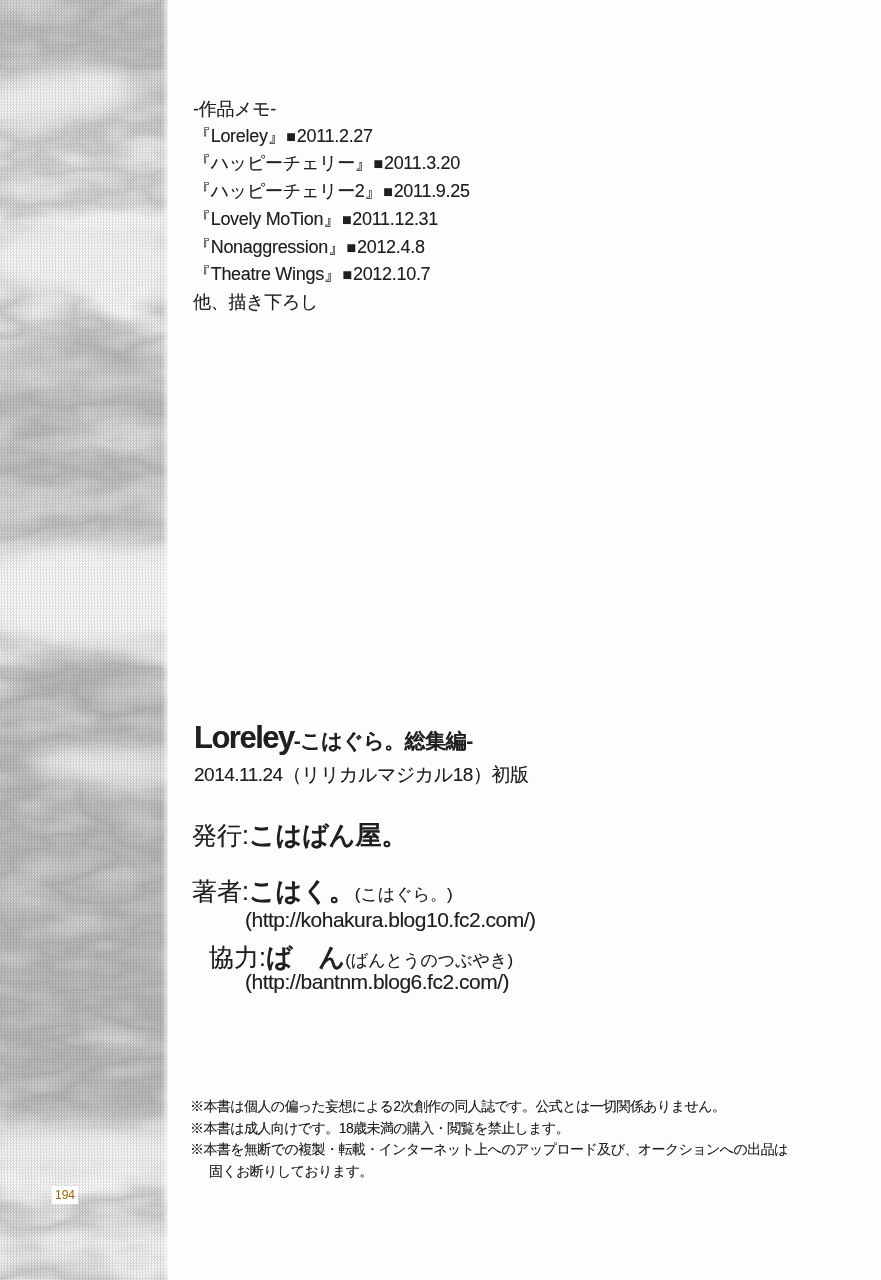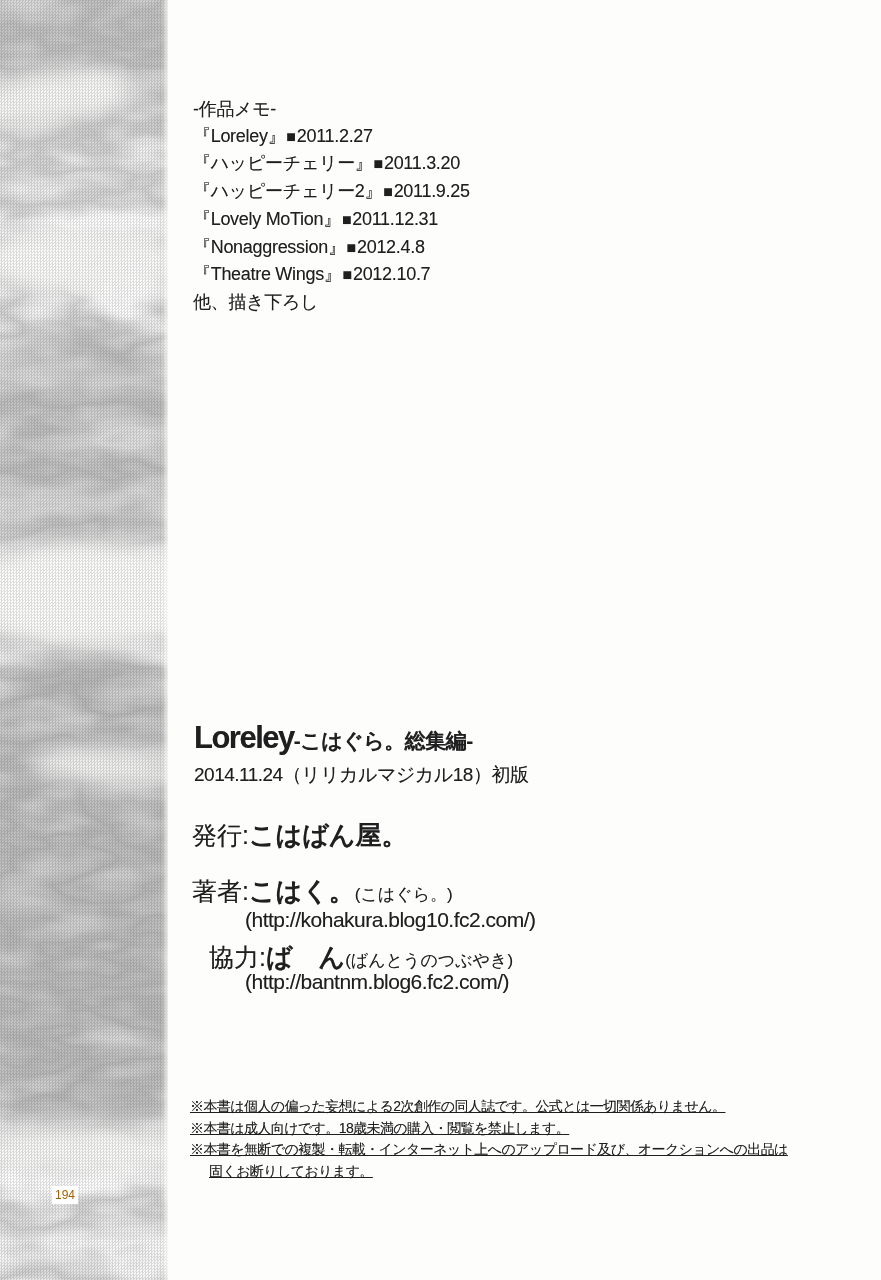--- a/index.html
+++ b/index.html
@@ -75,21 +75,21 @@
   .row-author-url { left: 245px; top: 908px; }
   .row-coop       { left: 192px; top: 940px; margin-left: 17px; }
   .row-coop-url   { left: 245px; top: 970px; }
   .row-printer    { left: 192px; top: 1030px; }
   .lbl   { font-size: 25px; }
   .nm    { font-size: 26px; font-weight: bold; }
   .alias { font-size: 17px; }
   .url   { font-size: 21px; letter-spacing: -0.5px; }
 
   
-  .disclaimers { position: absolute; left: 190px; top: 1096px; width: 660px; text-decoration: underline; }
+  .disclaimers { position: absolute; left: 190px; top: 1096px; width: 660px; }
   .disclaimers p { margin: 0; font-size: 14px; line-height: 21.5px; letter-spacing: -0.6px; white-space: nowrap; }
   .disclaimers p.cont { padding-left: 19px; }
 </style>
 </head>
 <body>
 
 <div class="page">
 
   <div class="cloud-strip">
     <svg width="168" height="1280" viewBox="0 0 168 1280" preserveAspectRatio="none" aria-hidden="true">

